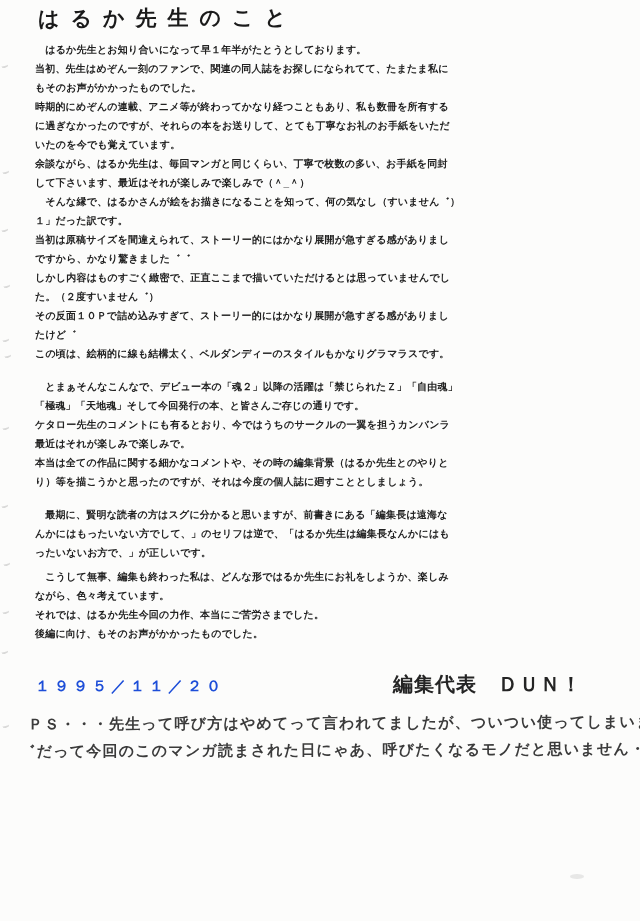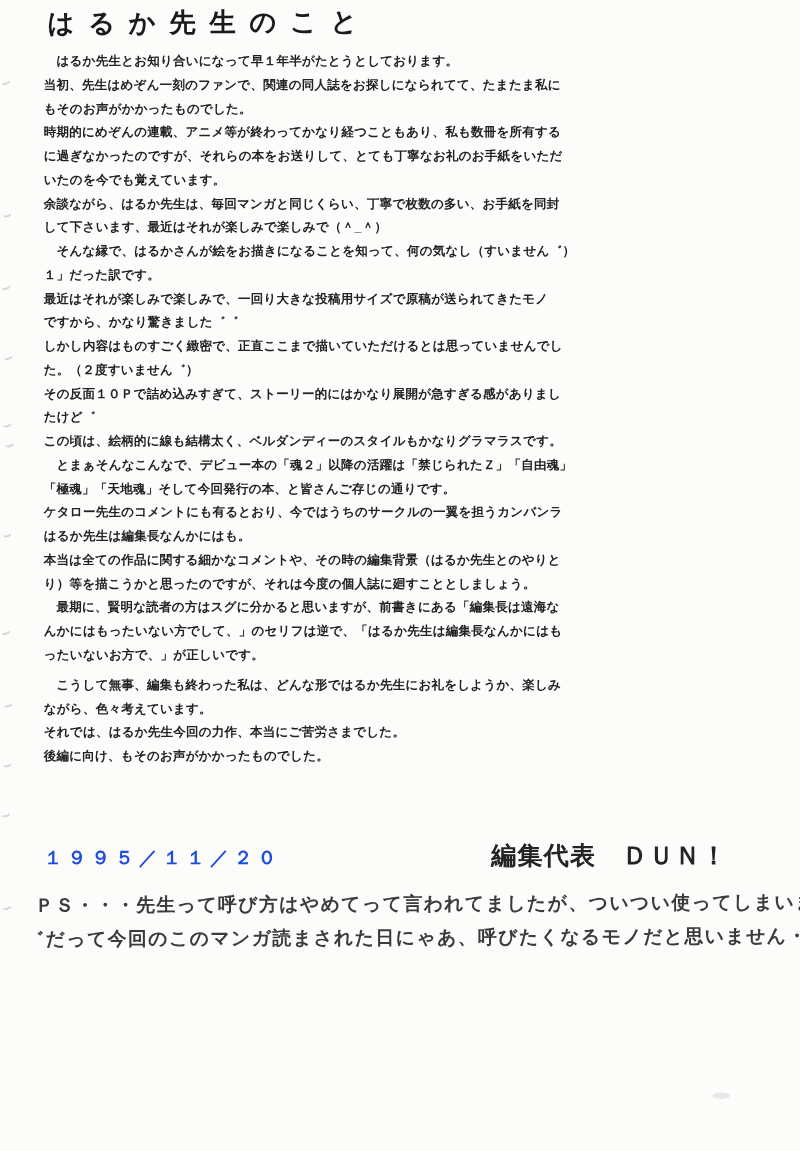--- a/index.html
+++ b/index.html
@@ -27,21 +27,21 @@
     white-space: nowrap;
   }
   
   .body-block {
     position: absolute;
     left: 35px;
     top: 40px;
     width: 582px;
   }
   .para { margin: 0; }
-  .para + .para { }
+  .para + .para { margin-top: 14px; }
   .para.small-gap { margin-top: 5px; }
   .body-line {
     font-size: 10px;
     line-height: 19px;
     font-weight: 700;
     letter-spacing: 0.2px;
     color: #222222;
     white-space: nowrap;
   }
   
@@ -116,34 +116,34 @@
       <div class="body-line">　はるか先生とお知り合いになって早１年半がたとうとしております。</div>
       <div class="body-line">当初、先生はめぞん一刻のファンで、関連の同人誌をお探しになられてて、たまたま私に</div>
       <div class="body-line">もそのお声がかかったものでした。</div>
       <div class="body-line">時期的にめぞんの連載、アニメ等が終わってかなり経つこともあり、私も数冊を所有する</div>
       <div class="body-line">に過ぎなかったのですが、それらの本をお送りして、とても丁寧なお礼のお手紙をいただ</div>
       <div class="body-line">いたのを今でも覚えています。</div>
       <div class="body-line">余談ながら、はるか先生は、毎回マンガと同じくらい、丁寧で枚数の多い、お手紙を同封</div>
       <div class="body-line">して下さいます、最近はそれが楽しみで楽しみで（＾_＾）</div>
       <div class="body-line">　そんな縁で、はるかさんが絵をお描きになることを知って、何の気なし（すいません゛）</div>
       <div class="body-line">１」だった訳です。</div>
-      <div class="body-line">最近はそれが楽しみで楽しみで、一回り大きな投稿用サイズで原稿が送られてきたモノ</div>
+      <div class="body-line">当初は原稿サイズを間違えられて、ストーリー的にはかなり展開が急すぎる感がありまし</div>
       <div class="body-line">ですから、かなり驚きました゛゛</div>
       <div class="body-line">しかし内容はものすごく緻密で、正直ここまで描いていただけるとは思っていませんでし</div>
       <div class="body-line">た。（２度すいません゛）</div>
       <div class="body-line">その反面１０Ｐで詰め込みすぎて、ストーリー的にはかなり展開が急すぎる感がありまし</div>
       <div class="body-line">たけど゛</div>
       <div class="body-line">この頃は、絵柄的に線も結構太く、ベルダンディーのスタイルもかなりグラマラスです。</div>
     </div>
 
     <div class="para">
       <div class="body-line">　とまぁそんなこんなで、デビュー本の「魂２」以降の活躍は「禁じられたＺ」「自由魂」</div>
       <div class="body-line">「極魂」「天地魂」そして今回発行の本、と皆さんご存じの通りです。</div>
       <div class="body-line">ケタロー先生のコメントにも有るとおり、今ではうちのサークルの一翼を担うカンバンラ</div>
-      <div class="body-line">はるか先生は編集長なんかにはも。</div>
+      <div class="body-line">最近はそれが楽しみで楽しみで。</div>
       <div class="body-line">本当は全ての作品に関する細かなコメントや、その時の編集背景（はるか先生とのやりと</div>
       <div class="body-line">り）等を描こうかと思ったのですが、それは今度の個人誌に廻すこととしましょう。</div>
     </div>
 
     <div class="para">
       <div class="body-line">　最期に、賢明な読者の方はスグに分かると思いますが、前書きにある「編集長は遠海な</div>
       <div class="body-line">んかにはもったいない方でして、」のセリフは逆で、「はるか先生は編集長なんかにはも</div>
       <div class="body-line">ったいないお方で、」が正しいです。</div>
     </div>
 

